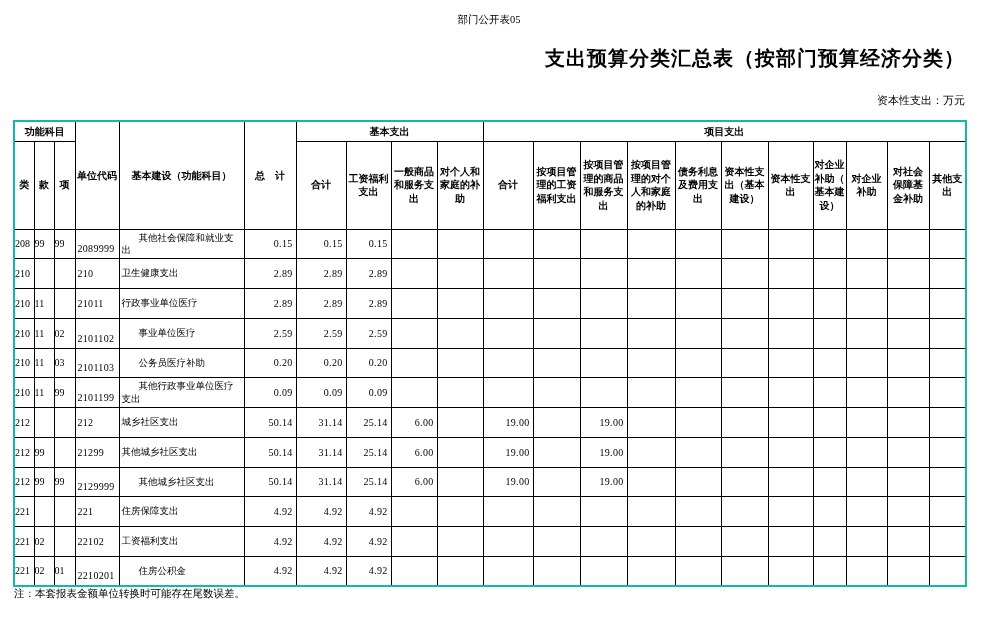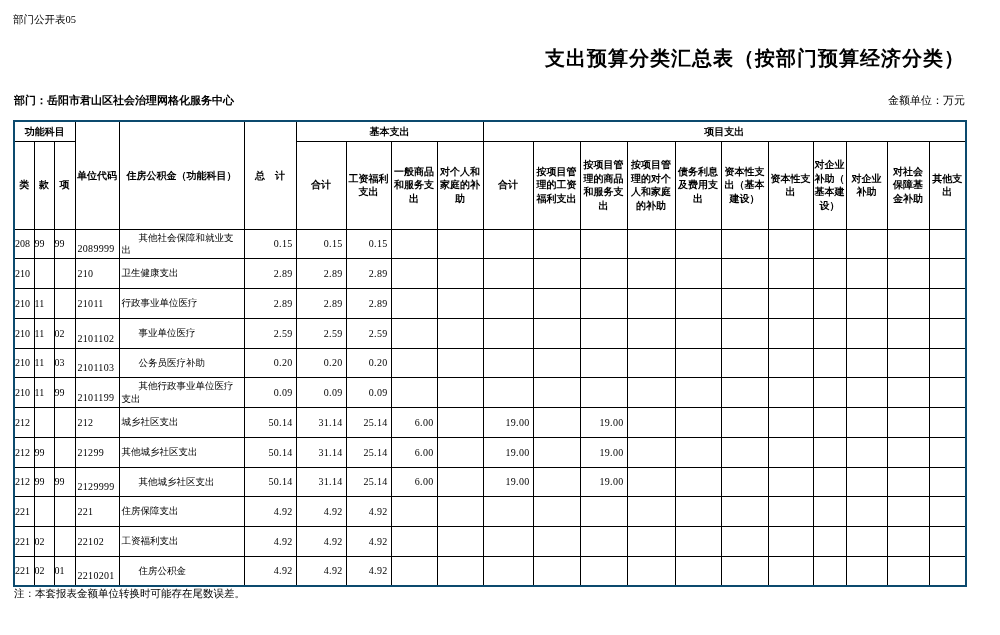--- a/index.html
+++ b/index.html
@@ -3,33 +3,33 @@
 <meta charset="utf-8">
 <style>
   html,body{margin:0;padding:0;}
   body{
     width:1000px;height:635px;background:#ffffff;color:#000;
     font-family:"Liberation Serif","DejaVu Serif",serif;
     position:relative;overflow:hidden;
   }
   .doc-code{
     position:absolute;top:13px;left:13px;width:952px;
-    text-align:left;font-size:10.5px;
+    text-align:center;font-size:10.5px;
   }
   .title{
     position:absolute;top:45px;left:13px;width:952px;
     text-align:right;font-size:20px;font-weight:bold;letter-spacing:1px;
   }
   .meta{position:absolute;top:93px;left:13px;width:952px;height:15px;font-size:11px;}
   .meta .dept{position:absolute;left:1px;top:0;font-weight:bold;}
   .meta .unit{position:absolute;right:0;top:0;}
   table{
     position:absolute;top:120px;left:13px;width:954px;
     border-collapse:collapse;table-layout:fixed;
-    border:2px solid #0c4a6e;
+    border:2px solid #14b8a6;
   }
   th,td{border:1px solid #000;overflow:hidden;box-sizing:border-box;}
   thead th{
     font-size:10px;font-weight:bold;text-align:center;vertical-align:middle;
     padding:0 1px;line-height:1.35;word-break:break-all;line-break:anywhere;
   }
   tr.gh th{height:20px;}
   tr.sh th{height:88px;}
   tbody tr{height:29.75px;}
   tbody td{font-size:10px;vertical-align:middle;}
@@ -43,22 +43,21 @@
   td.name.indent{text-indent:17px;}
   td.num{text-align:right;padding:0 3px 0 0;letter-spacing:0.3px;}
   .note{position:absolute;top:587px;left:14px;font-size:10.5px;}
 </style>
 </head>
 <body>
 
 <div class="doc-code">部门公开表05</div>
 <div class="title">支出预算分类汇总表（按部门预算经济分类）</div>
 <div class="meta">
-  <span class="dept">部门：岳阳市君山区社会治理网格化服务中心</span>
-  <span class="unit">金额单位：万元</span>
+  <span class="unit">资本性支出：万元</span>
 </div>
 
 <table>
   <colgroup>
     <col style="width:20px">
       <col style="width:20px">
       <col style="width:21px">
     <col style="width:44px">
       <col style="width:125px">
       <col style="width:52px">
@@ -75,21 +74,21 @@
       <col style="width:45px">
       <col style="width:33px">
     <col style="width:41px">
       <col style="width:42px">
       <col style="width:37px">
   </colgroup>
   <thead>
     <tr class="gh">
       <th colspan="3">功能科目</th>
       <th rowspan="2">单位代码</th>
-      <th rowspan="2">住房公积金（功能科目）</th>
+      <th rowspan="2">基本建设（功能科目）</th>
       <th rowspan="2">总　计</th>
       <th colspan="4">基本支出</th>
       <th colspan="11">项目支出</th>
     </tr>
     <tr class="sh">
       <th>类</th>
       <th>款</th>
       <th>项</th>
       <th>合计</th>
       <th>工资福利支出</th>

